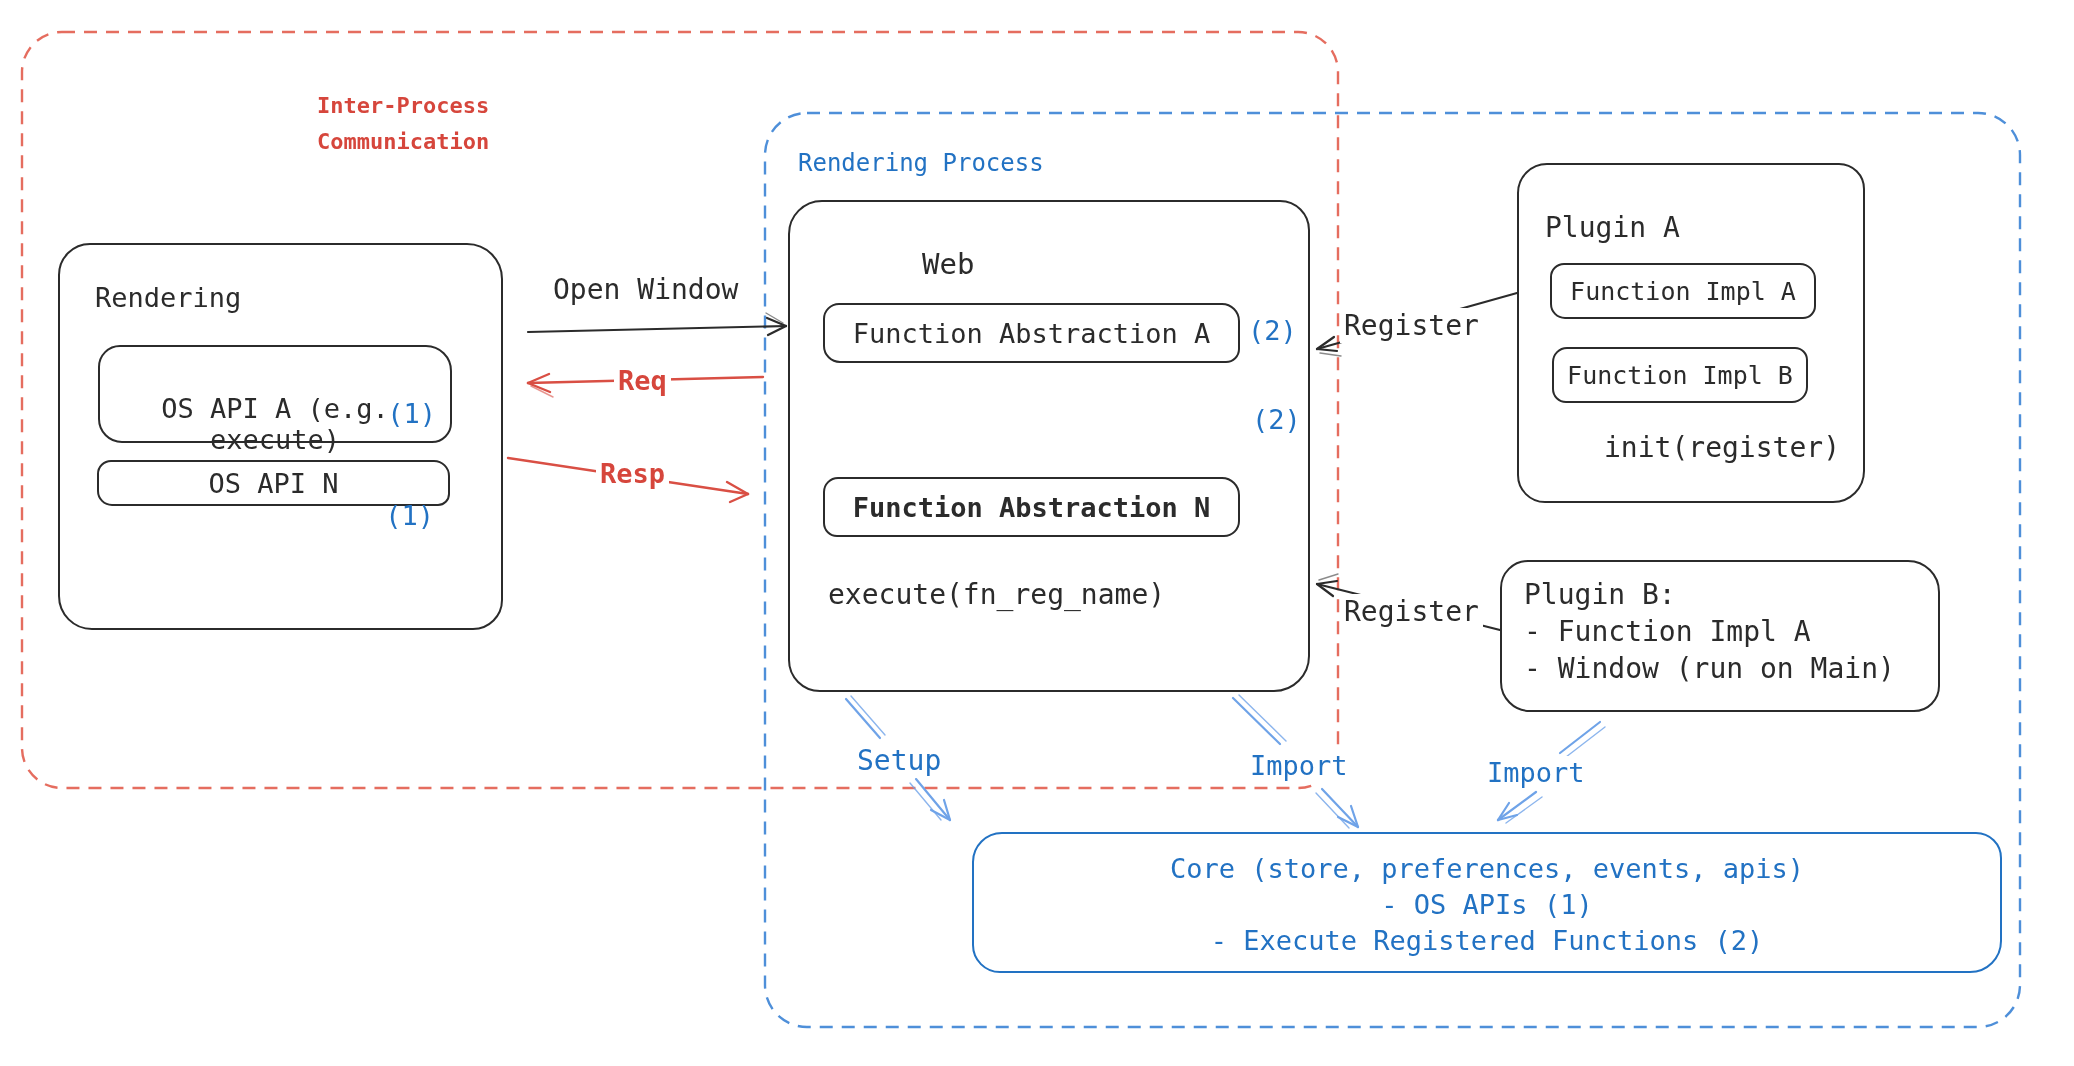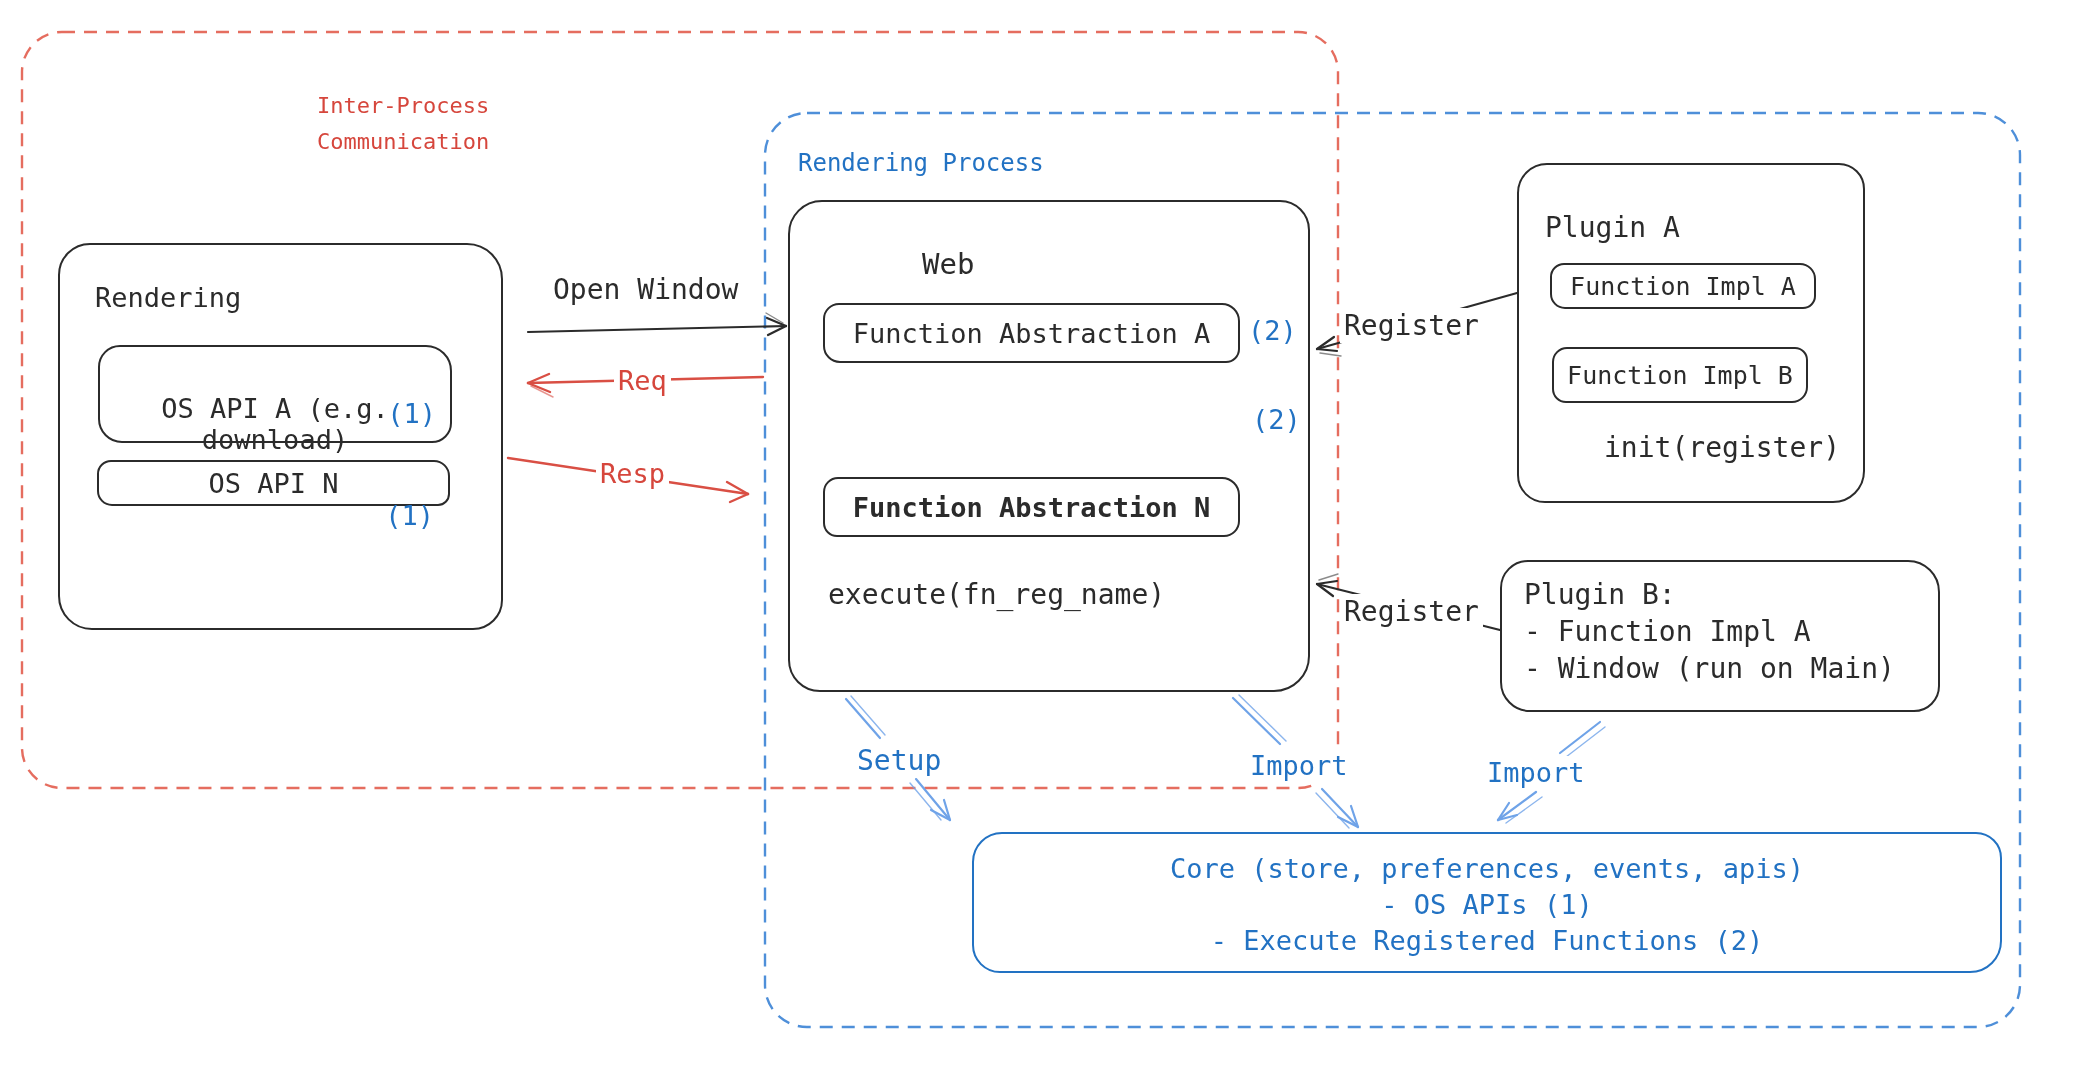--- a/index.html
+++ b/index.html
@@ -23,21 +23,21 @@
   }
   .abs{position:absolute;margin-top:30px;}
   svg.layer{position:absolute;left:0;top:0;pointer-events:none;}
   
   .sketchbox{
     position:absolute;
     border:2.2px solid var(--c-black);
     background:transparent;
   }
   .lbl{position:absolute;white-space:pre;line-height:1.25;}
-  .red{color:var(--c-red);}
+  .red{color:var(--c-red);font-weight:bold;}
   .blue{color:var(--c-blue);}
   .onln{background:var(--c-bg);padding:0 4px;}
   .center-flex{display:flex;align-items:center;justify-content:center;text-align:center;}
   .badge{color:var(--c-blue);}
   
   .st-black{stroke:var(--c-black);stroke-width:2.2;fill:none;stroke-linecap:round;}
   .st-red{stroke:#d94f44;stroke-width:2.4;fill:none;stroke-linecap:round;}
   .st-lblue{stroke:var(--c-light_blue);stroke-width:2.2;fill:none;stroke-linecap:round;}
   .st-lblue-thin{stroke:var(--c-light_blue);stroke-width:1.4;fill:none;stroke-linecap:round;opacity:.8;}
   .dash-red{stroke:var(--c-red_border);stroke-width:2.4;fill:none;stroke-dasharray:13 9;opacity:.9;}
@@ -62,21 +62,21 @@
   <div class="lbl red" style="left:317px;top:88px;font-size:22px;line-height:36px;"><span>Inter-Process</span><br><span>Communication</span></div>
 
   <div class="lbl blue" style="left:798px;top:148px;font-size:24px;">Rendering Process</div>
 
   <div class="sketchbox" style="left:58px;top:243px;width:445px;height:387px;border-radius:32px 36px 30px 34px;"></div>
   <div class="lbl" style="left:95px;top:281px;font-size:27px;">Rendering</div>
 
   <div class="sketchbox" style="left:98px;top:345px;width:354px;height:98px;border-radius:22px 26px 20px 24px;">
     <div class="abs" style="left:0;top:16px;width:100%;text-align:center;font-size:27px;line-height:31px;">
       <div>OS API A (e.g.</div>
-      <div>download)</div>
+      <div>execute)</div>
     </div>
     <div class="abs badge" style="right:14px;bottom:12px;font-size:27px;">(1)</div>
   </div>
 
   <div class="sketchbox center-flex" style="left:97px;top:460px;width:353px;height:46px;border-radius:14px 16px 12px 15px;font-size:27px;">
     <span>OS API N</span>
     <div class="abs badge" style="right:14px;top:8px;font-size:27px;">(1)</div>
   </div>
 
   <div class="sketchbox" style="left:788px;top:200px;width:522px;height:492px;border-radius:34px 30px 36px 32px;"></div>
@@ -90,21 +90,21 @@
   <div class="lbl badge" style="left:1252px;top:403px;font-size:27px;">(2)</div>
 
   <div class="sketchbox center-flex" style="left:823px;top:477px;width:417px;height:60px;border-radius:15px 18px 16px 14px;font-size:27px;font-weight:bold;">
     <span>Function Abstraction N</span>
   </div>
 
   <div class="lbl" style="left:828px;top:577px;font-size:28px;">execute(fn_reg_name)</div>
 
   <div class="sketchbox" style="left:1517px;top:163px;width:348px;height:340px;border-radius:30px 26px 32px 28px;"></div>
   <div class="lbl" style="left:1545px;top:210px;font-size:28px;">Plugin A</div>
-  <div class="sketchbox center-flex" style="left:1550px;top:263px;width:266px;height:46px;border-radius:14px 16px 13px 15px;font-size:25px;">
+  <div class="sketchbox center-flex" style="left:1550px;top:263px;width:266px;height:56px;border-radius:14px 16px 13px 15px;font-size:25px;">
     <span>Function Impl A</span>
   </div>
   <div class="sketchbox center-flex" style="left:1552px;top:347px;width:256px;height:56px;border-radius:15px 13px 16px 14px;font-size:25px;">
     <span>Function Impl B</span>
   </div>
   <div class="lbl" style="left:1604px;top:430px;font-size:28px;">init(register)</div>
 
   <div class="sketchbox" style="left:1500px;top:560px;width:440px;height:152px;border-radius:28px 32px 26px 30px;"></div>
   <div class="lbl" style="left:1524px;top:576px;font-size:28px;line-height:37px;"><span>Plugin B:</span><br><span>- Function Impl A</span><br><span>- Window (run on Main)</span></div>
 

